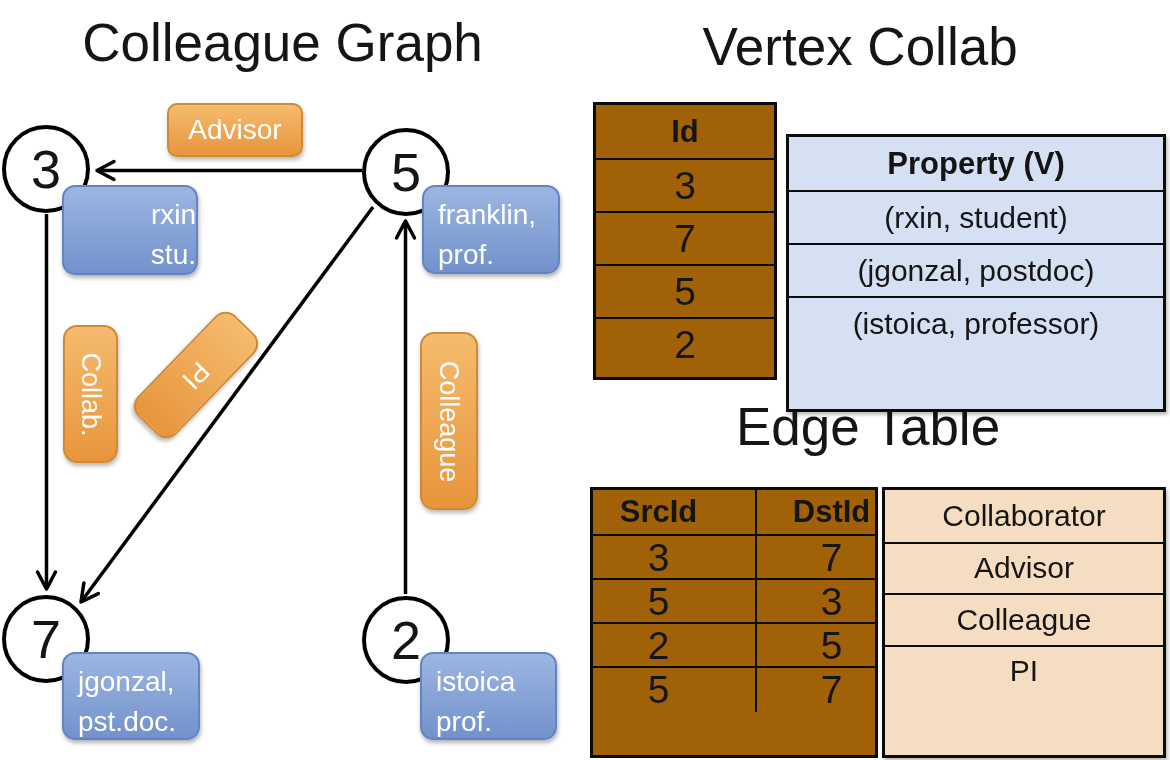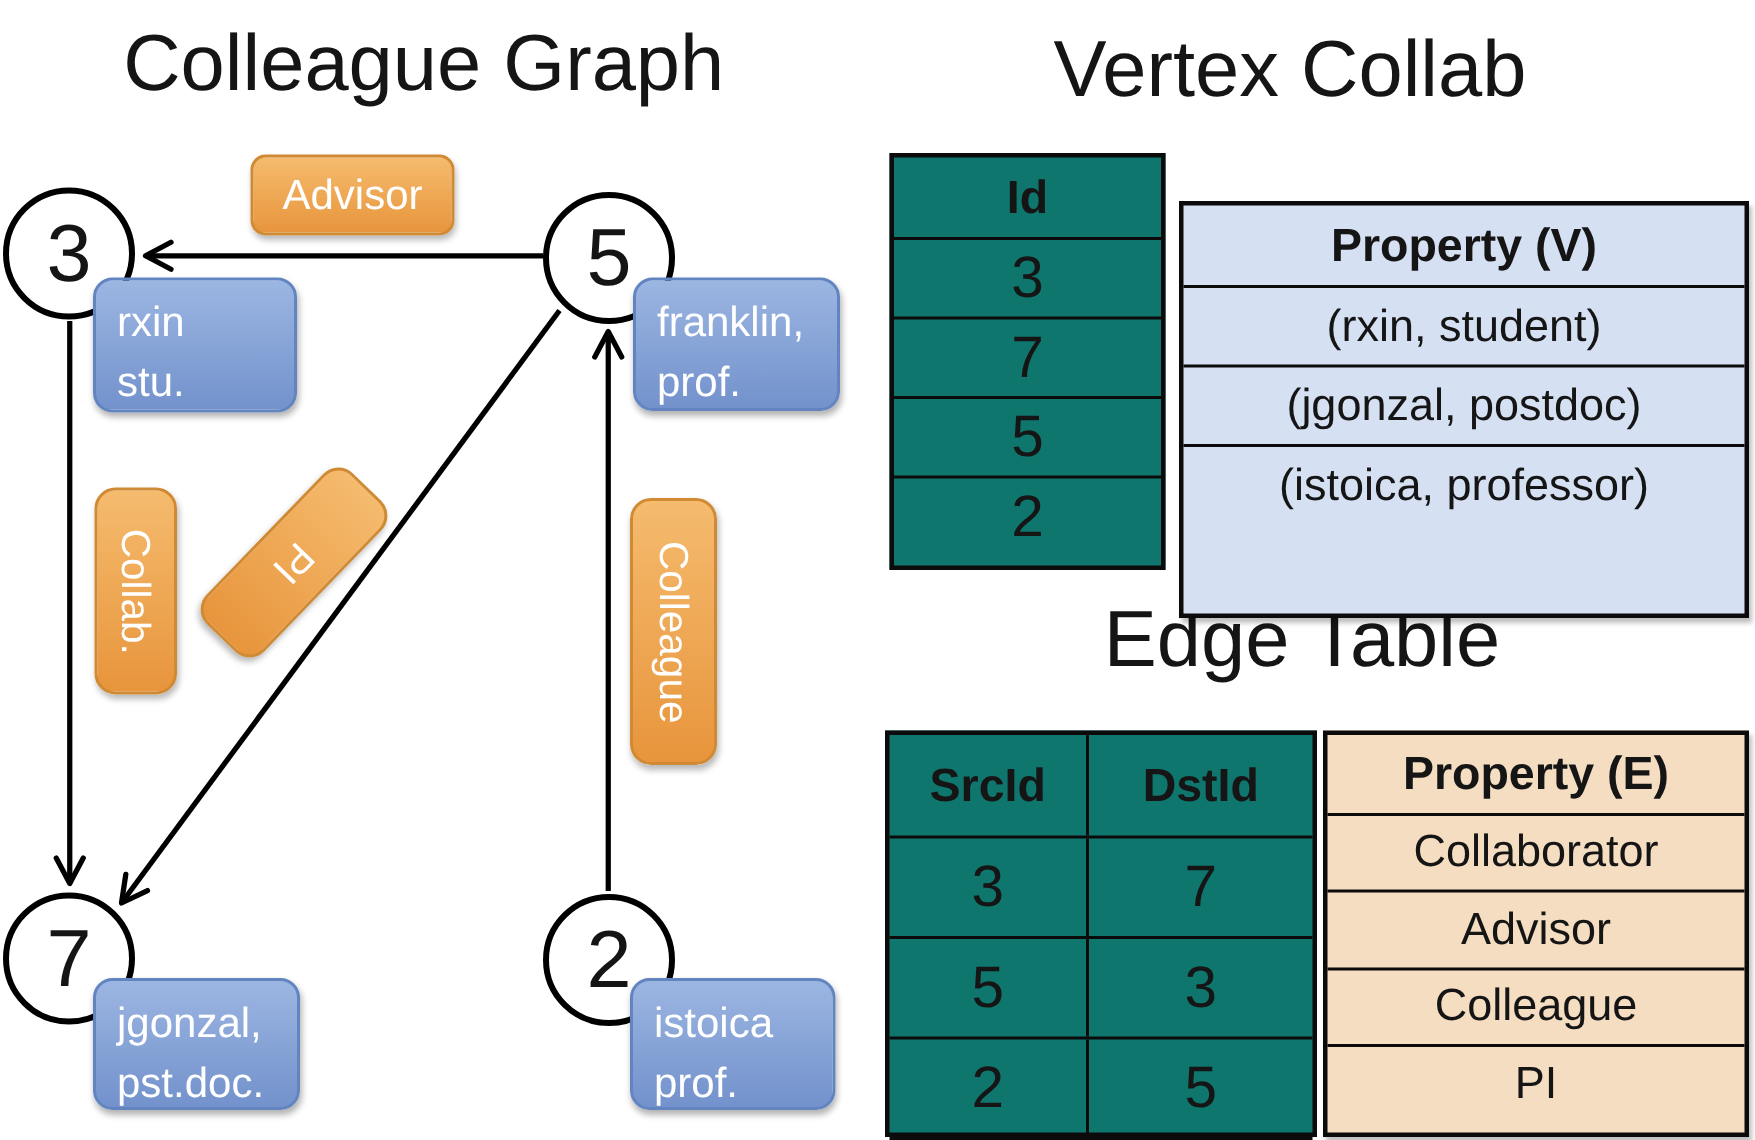--- a/index.html
+++ b/index.html
@@ -51,21 +51,21 @@
     z-index: 4;
     border-radius: 13px;
     background: linear-gradient(180deg, var(--blue-top) 0%, var(--blue-bottom) 100%);
     border: 2px solid var(--blue-border);
     box-shadow: 1px 3px 4px rgba(0,0,0,0.30);
     color: #fff;
     font-size: 28px;
     line-height: 40px;
     padding: 8px 0 0 14px;
   }
-  #prop-rxin     { left: 62px;  top: 185px; width: 136px; height: 90px; }
+  #prop-rxin     { left: 62px;  top: 185px; width: 136px; height: 90px; text-align: right; }
   #prop-franklin { left: 422px; top: 185px; width: 138px; height: 89px; }
   #prop-jgonzal  { left: 62px;  top: 652px; width: 138px; height: 88px; }
   #prop-istoica  { left: 420px; top: 652px; width: 137px; height: 88px; }
 
   .edge-label {
     position: absolute;
     z-index: 2;
     background: linear-gradient(180deg, var(--orange-top) 0%, var(--orange-bottom) 100%);
     border: 2px solid var(--orange-border);
     box-shadow: 1px 3px 4px rgba(0,0,0,0.28);
@@ -75,21 +75,21 @@
   #label-advisor  { left: 167px; top: 103px; width: 136px; height: 54px; border-radius: 10px; font-size: 28px; }
   #label-collab   { left: 63px;  top: 325px; width: 55px;  height: 138px; border-radius: 14px; }
   #label-pi       { left: 169px; top: 305px; width: 54px;  height: 140px; border-radius: 14px; transform: rotate(44deg); }
   #label-colleague{ left: 420px; top: 332px; width: 58px;  height: 178px; border-radius: 14px; }
   .vtext { transform: rotate(90deg); white-space: nowrap; font-size: 27px; }
 
   
   .subtable {
     position: absolute;
     border: 3px solid #0b0b0b;
-    background: #0f766e;
+    background: #a16207;
   }
   .subtable.shadowed { box-shadow: 2px 3px 3px rgba(0,0,0,0.25); }
   .trow {
     display: grid;
     align-items: center;
     text-align: center;
     border-top: 2px solid #0b0b0b;
   }
   .trow:first-child { border-top: none; }
   .trow .cell { align-self: center; }
@@ -98,21 +98,21 @@
   .val-text { font-weight: 300; font-size: 30px; }
 
   
   #vt-id       { left: 593px; top: 102px; width: 184px; height: 278px; }
   #vt-id .trow { height: 53px; grid-template-columns: 1fr; }
   #vt-prop     { left: 786px; top: 102px; width: 380px; height: 278px; background: var(--vertex-cell-bg); margin-top: 32px; }
   #vt-prop .trow { height: 53px; grid-template-columns: 1fr; }
 
   
   #et-ids      { left: 590px; top: 487px; width: 288px; height: 271px; }
-  #et-ids .trow { height: 67px; grid-template-columns: 131px 151px; }
+  #et-ids .trow { height: 44px; grid-template-columns: 131px 151px; gap: 31px; }
   #et-ids .cell + .cell { border-left: 2px solid #0b0b0b; height: 100%; display: flex; align-items: center; justify-content: center; }
   #et-ids .cell { height: 100%; display: flex; align-items: center; justify-content: center; }
   #et-prop     { left: 882px; top: 487px; width: 284px; height: 271px; background: var(--edge-cell-bg); }
   #et-prop .trow { height: 51.5px; grid-template-columns: 1fr; }
 </style>
 </head>
 <body>
 
 <div id="canvas">
 
@@ -224,23 +224,20 @@
       <div class="cell val">2</div>
       <div class="cell val">5</div>
     </div>
     <div class="trow">
       <div class="cell val">5</div>
       <div class="cell val">7</div>
     </div>
   </div>
   <div class="subtable shadowed" id="et-prop">
     <div class="trow">
-        <div class="cell hdr">Property (E)</div>
-      </div>
-    <div class="trow">
         <div class="cell val-text">Collaborator</div>
       </div>
     <div class="trow">
         <div class="cell val-text">Advisor</div>
       </div>
     <div class="trow">
         <div class="cell val-text">Colleague</div>
       </div>
     <div class="trow">
         <div class="cell val-text">PI</div>

